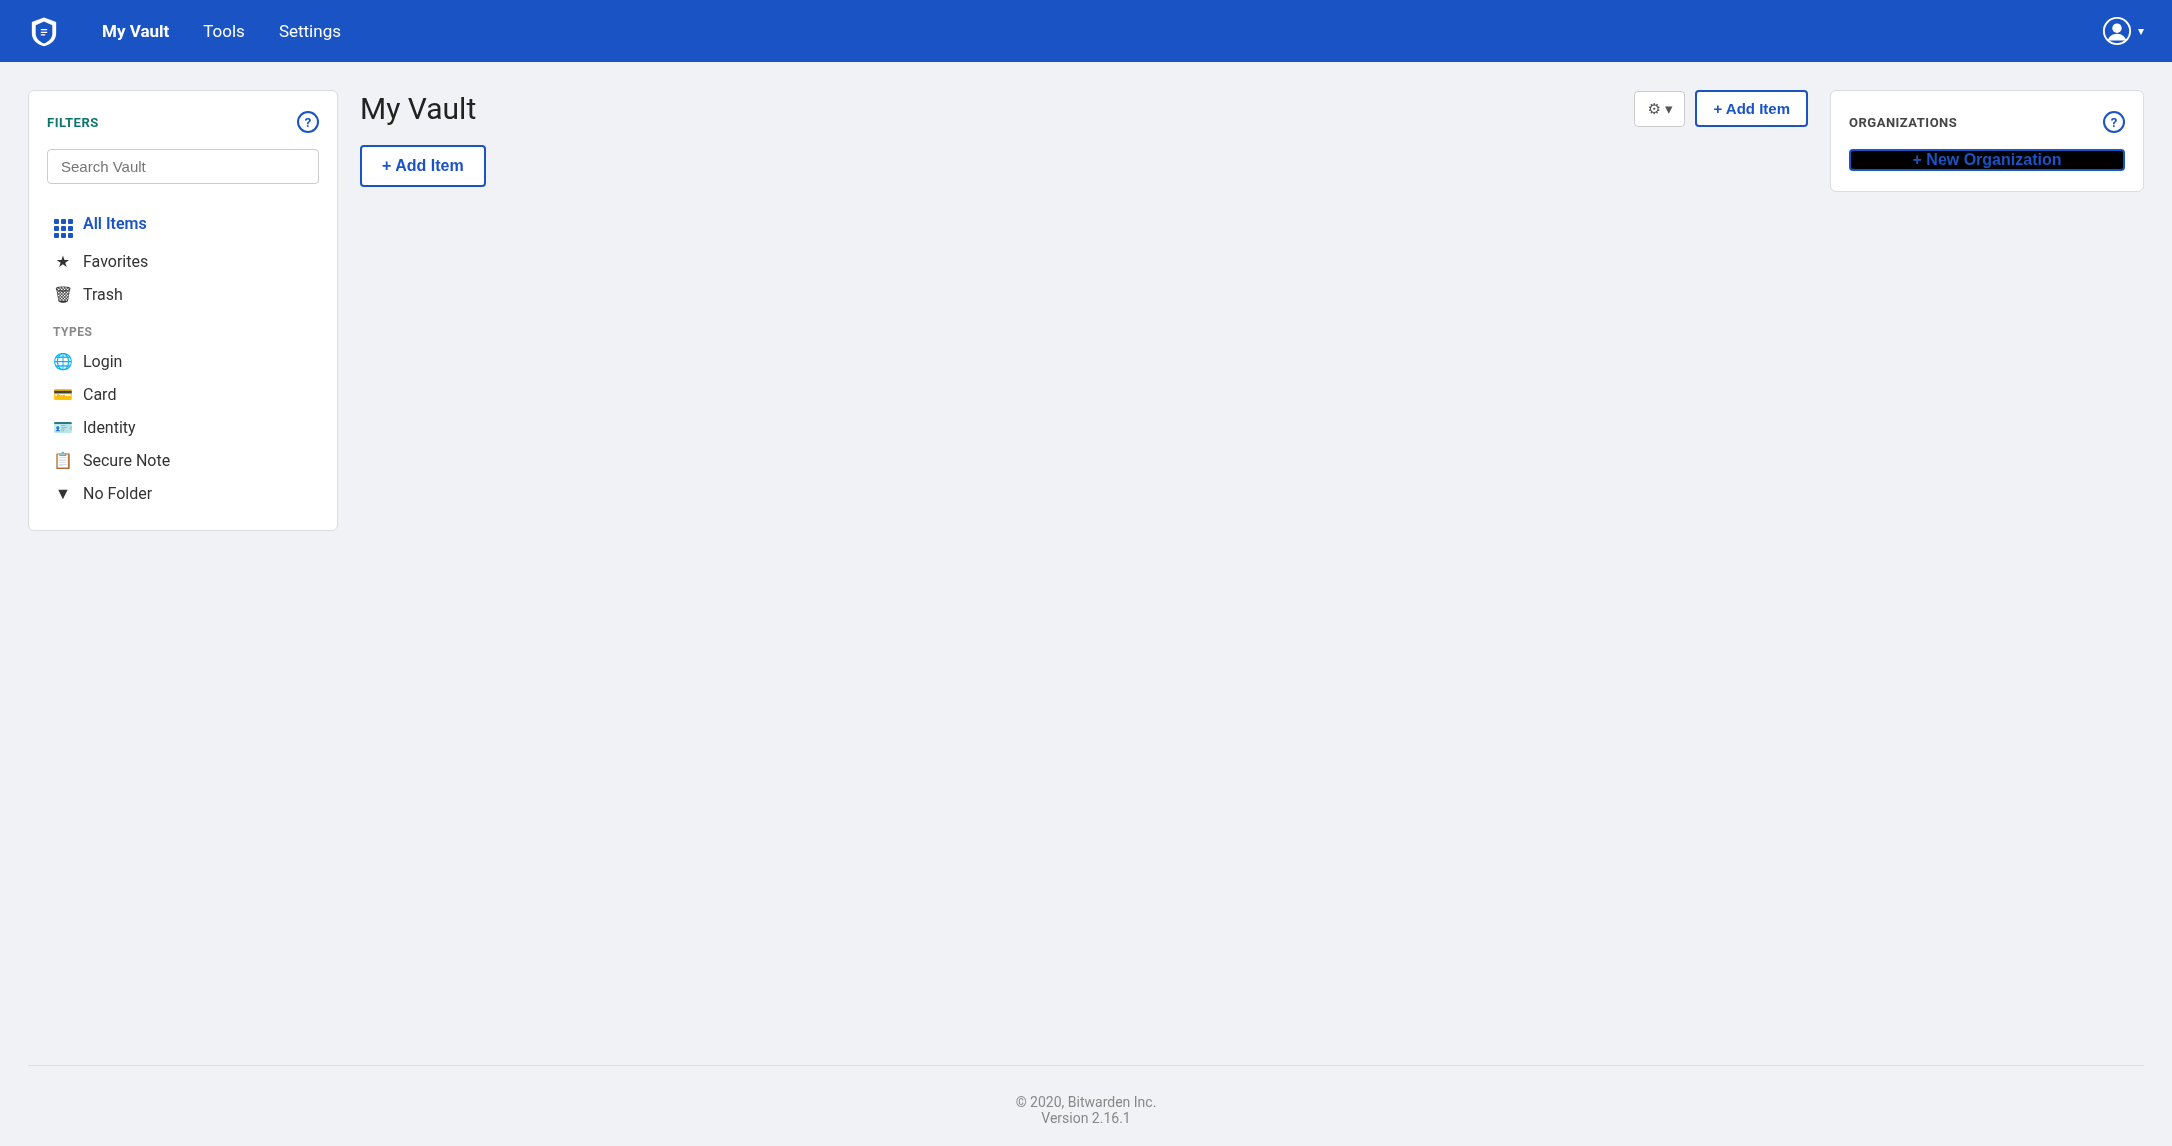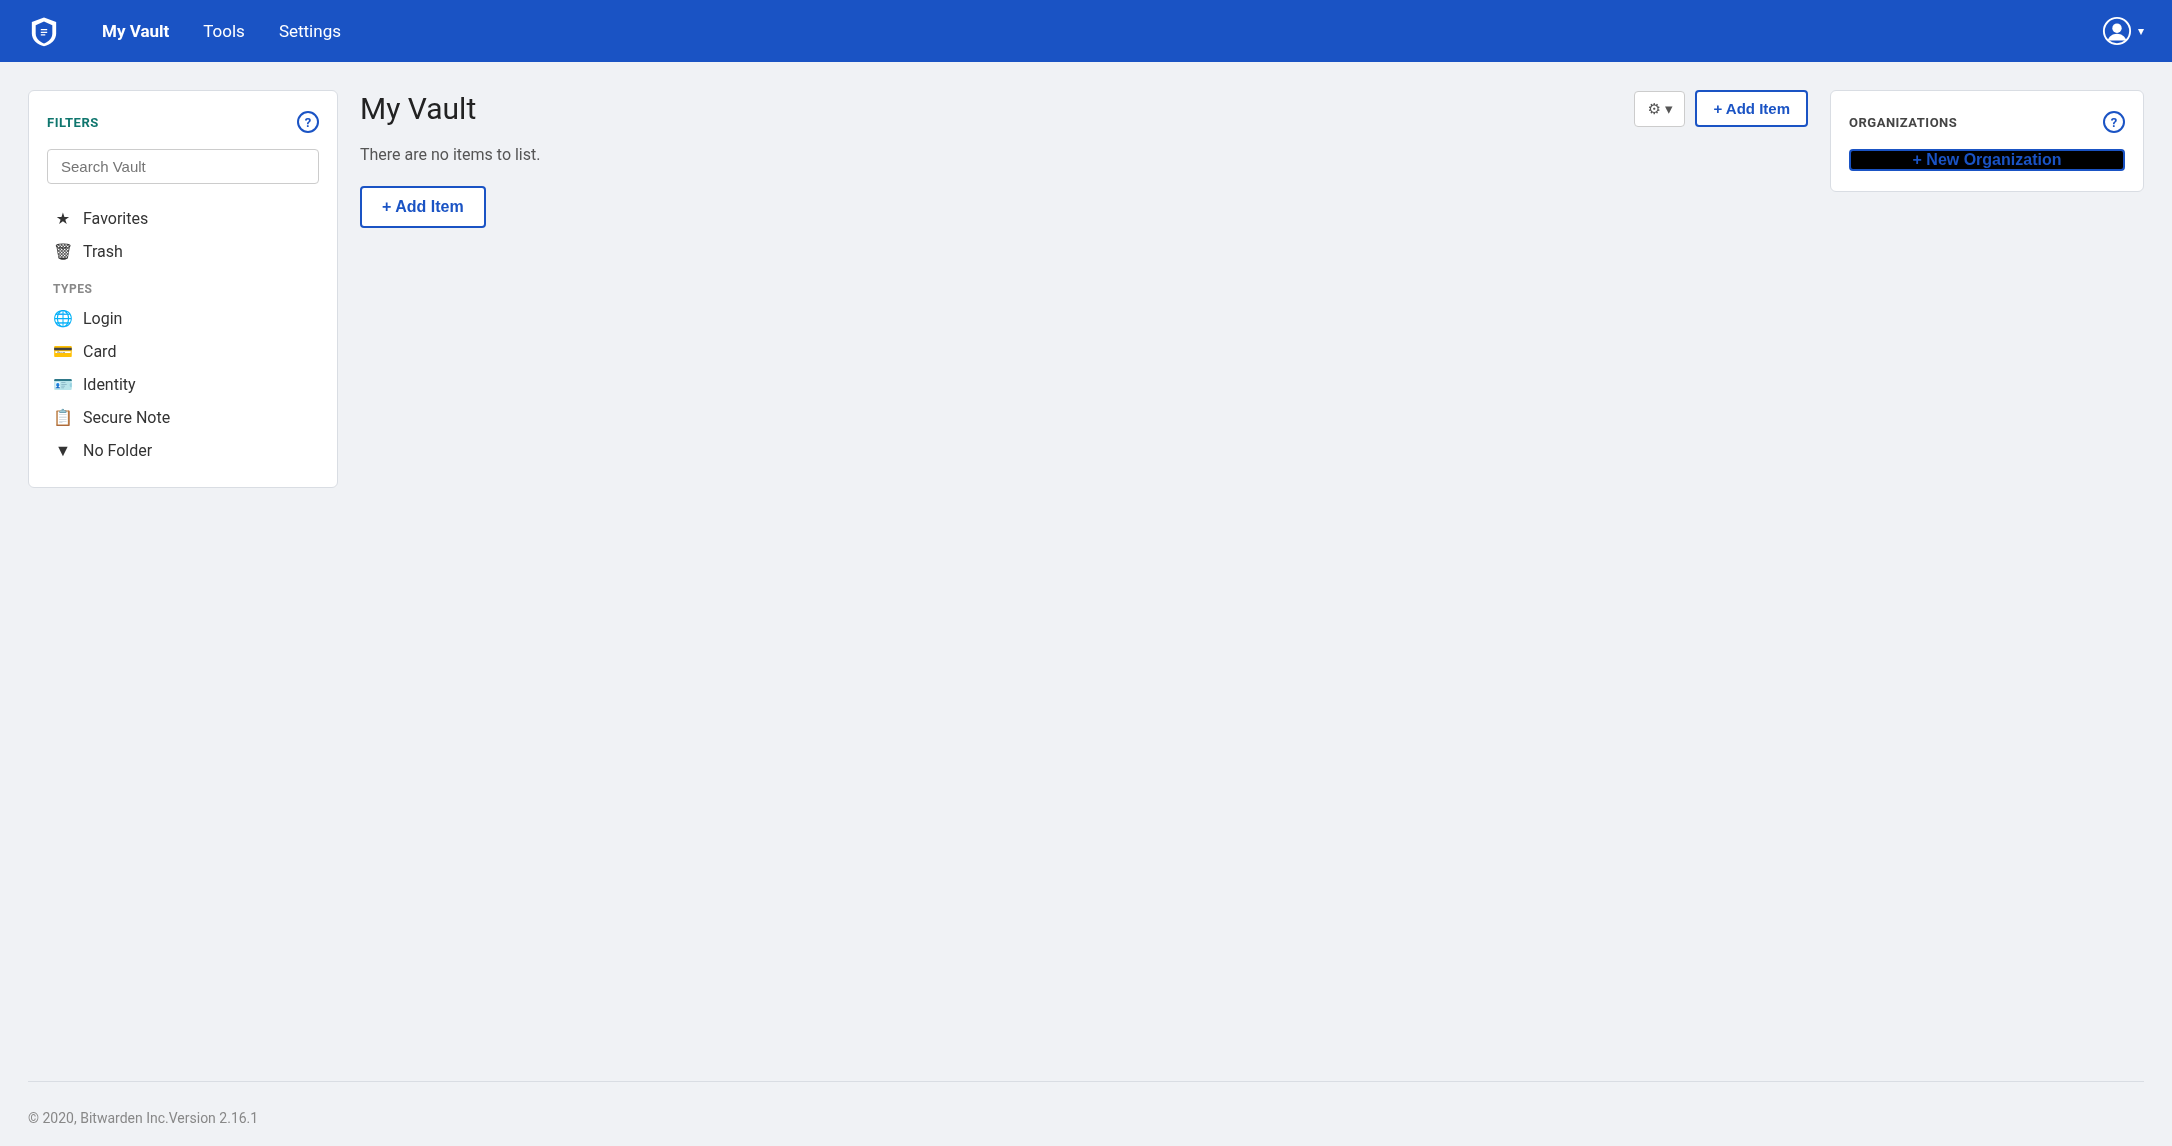--- a/index.html
+++ b/index.html
@@ -268,24 +268,25 @@
       padding: 0 16px;
       cursor: pointer;
       font-size: 16px;
       font-weight: 600;
       color: #1a53c4;
     }
 
     
     .footer {
       display: flex;
-      justify-content: flex-start;
+      justify-content: center;
       align-items: center;
       padding: 28px 28px 20px 28px;
       margin-top: auto;
+      flex-direction: column;
     }
     .footer-copyright {
       font-size: 14px;
       color: #888;
     }
     .footer-version {
       font-size: 14px;
       color: #888;
     }
 
@@ -340,20 +341,36 @@
 
   <div class="filters-panel">
     <div class="filters-header">
       <span class="filters-title">FILTERS</span>
       <div class="filters-help">?</div>
     </div>
 
     <input class="search-input" type="text" placeholder="Search Vault" style="">
 
     
+    <div class="filter-item active">
+      <span class="icon">
+        <span class="grid-icon">
+          <span class="grid-dot"></span>
+            <span class="grid-dot"></span>
+            <span class="grid-dot"></span>
+          <span class="grid-dot"></span>
+            <span class="grid-dot"></span>
+            <span class="grid-dot"></span>
+          <span class="grid-dot"></span>
+            <span class="grid-dot"></span>
+            <span class="grid-dot"></span>
+        </span>
+      </span>
+      <span>All Items</span>
+    </div>
 
     
     <div class="filter-item">
       <span class="icon">★</span>
       <span>Favorites</span>
     </div>
 
     
     <div class="filter-item">
       <span class="icon">🗑</span>
@@ -393,21 +410,20 @@
       <h1 class="vault-title">My Vault</h1>
       <div class="vault-actions">
         <button class="btn-gear">
           <span>⚙</span>
           <span>▾</span>
         </button>
         <button class="btn-add-item">+ Add Item</button>
       </div>
     </div>
 
-    <p class="empty-message">There are no items to list.</p>
 
     <button class="btn-add-item-large">+ Add Item</button>
   </div>
 
   <div class="orgs-panel">
     <div class="orgs-header">
       <span class="orgs-title">ORGANIZATIONS</span>
       <div class="orgs-help">?</div>
     </div>
     <button class="btn-new-org">+ New Organization</button>

